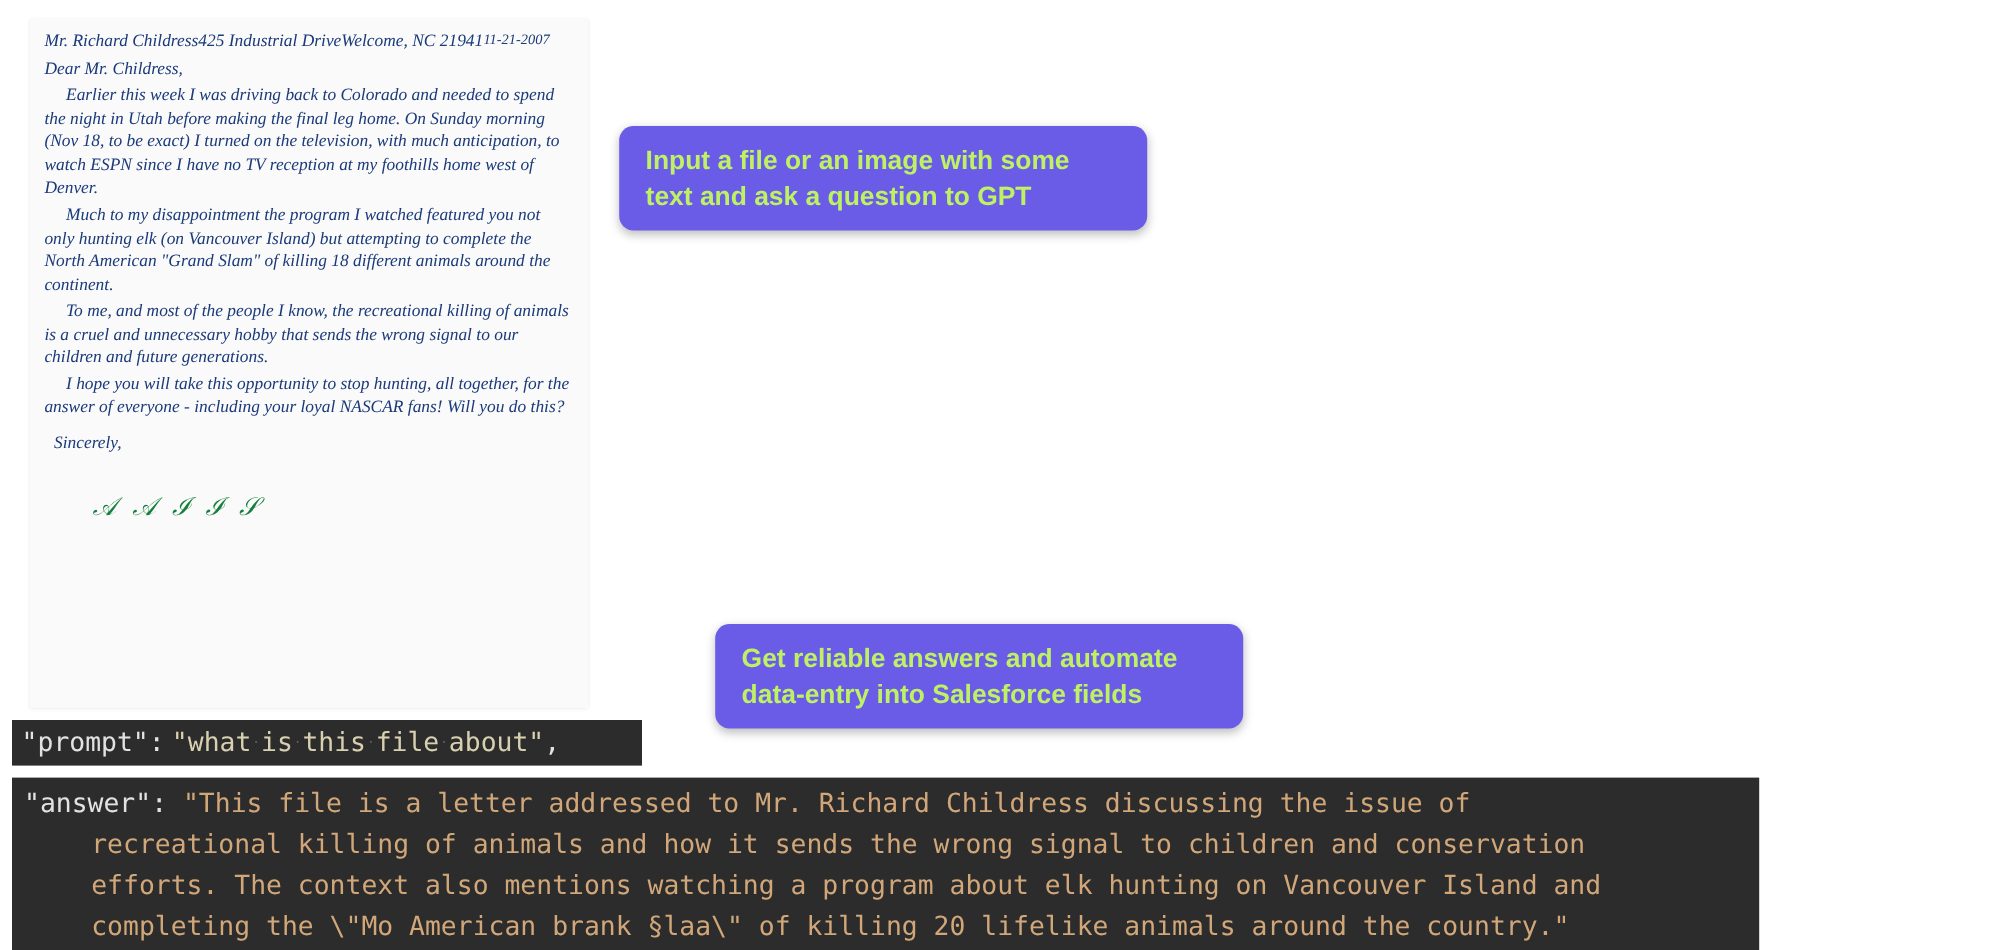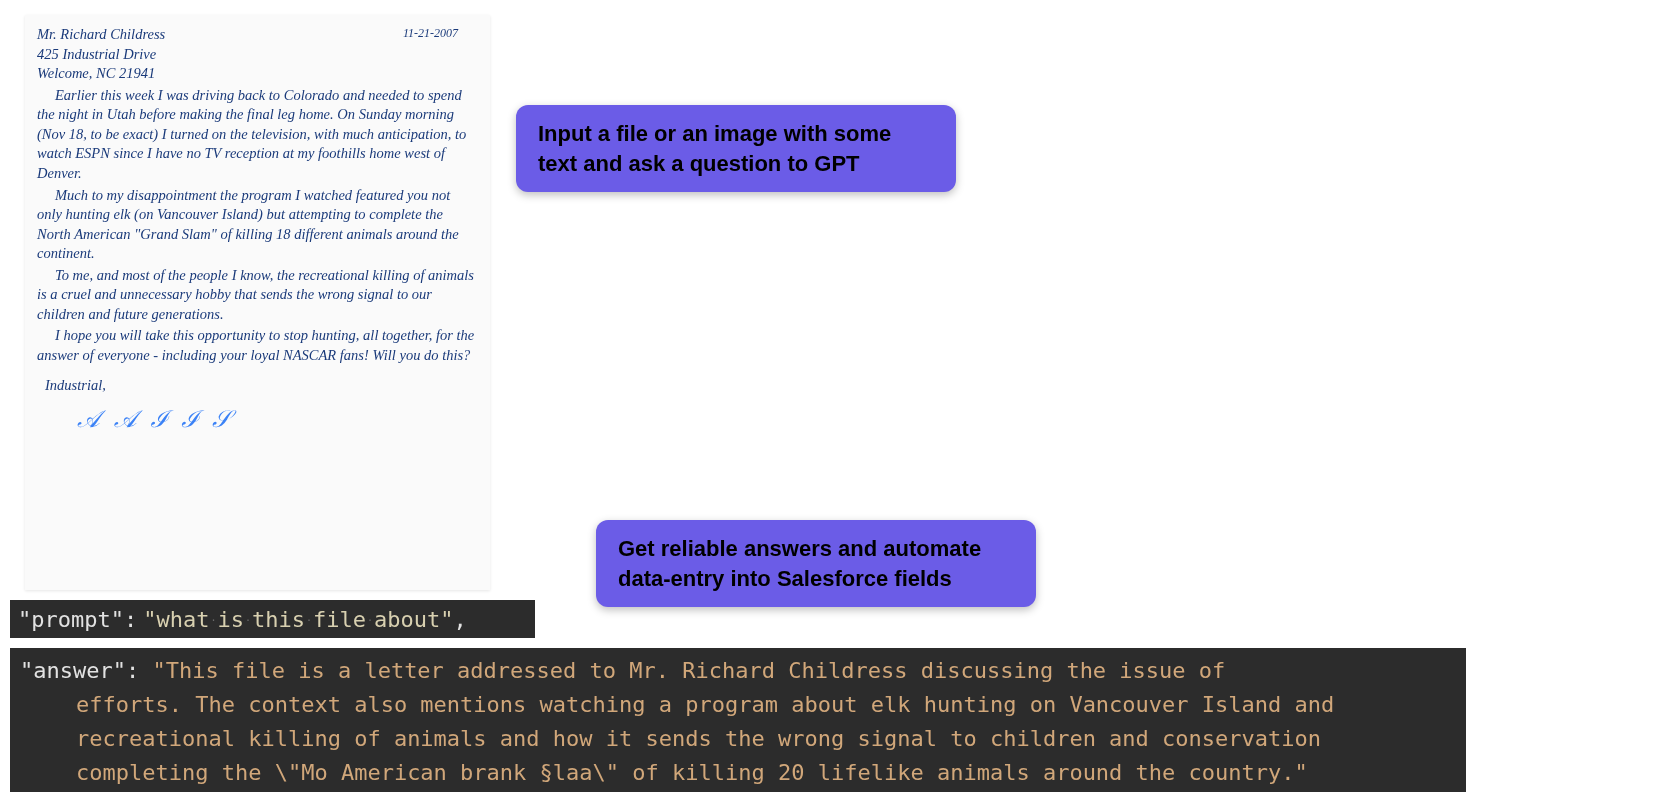--- a/index.html
+++ b/index.html
@@ -24,37 +24,37 @@
       color: #1a3a7a;
       font-size: 14.5px;
       line-height: 1.35;
       box-shadow: 0 1px 3px rgba(0,0,0,0.1);
     }
     .letter-header {
       display: flex;
       justify-content: space-between;
       margin-bottom: 2px;
     }
-    .letter-header .addr { display: flex; flex-direction: column; }
+    .letter-header .addr { display: flex; flex-direction: row; }
     .letter-header .date { padding-right: 20px; font-size: 12px; }
     .letter p { text-indent: 18px; margin-top: 2px; font-style: italic; }
     .letter .noindent { text-indent: 0; margin-top: 4px; }
     .letter .sig { margin-top: 10px; text-indent: 8px; }
     .letter .squiggle {
-      margin-top: 8px;
+      margin-top: 28px;
       margin-left: 40px;
-      font-size: 24px;
+      font-size: 21px;
       letter-spacing: 4px;
-      color: #3b82f6;
+      color: #15803d;
     }
 
     .callout {
       position: absolute;
       background: #6b5ce7;
-      color: #000000;
+      color: #bef264;
       font-family: 'Segoe UI', Arial, sans-serif;
       font-weight: 600;
       font-size: 22px;
       line-height: 1.35;
       padding: 14px 22px;
       border-radius: 12px;
       box-shadow: 0 3px 8px rgba(0,0,0,0.25);
       max-width: 440px;
     }
     .callout.one { top: 105px; left: 516px; }
@@ -102,36 +102,37 @@
 
 <div class="letter">
   <div class="letter-header">
     <div class="addr">
       <span>Mr. Richard Childress</span>
       <span>425 Industrial Drive</span>
       <span>Welcome, NC 21941</span>
     </div>
     <div class="date">11-21-2007</div>
   </div>
+  <div class="noindent">Dear Mr. Childress,</div>
   <p>Earlier this week I was driving back to Colorado and needed to spend the night in Utah before making the final leg home. On Sunday morning (Nov 18, to be exact) I turned on the television, with much anticipation, to watch ESPN since I have no TV reception at my foothills home west of Denver.</p>
   <p>Much to my disappointment the program I watched featured you not only hunting elk (on Vancouver Island) but attempting to complete the North American "Grand Slam" of killing 18 different animals around the continent.</p>
   <p>To me, and most of the people I know, the recreational killing of animals is a cruel and unnecessary hobby that sends the wrong signal to our children and future generations.</p>
   <p>I hope you will take this opportunity to stop hunting, all together, for the answer of everyone - including your loyal NASCAR fans! Will you do this?</p>
-  <div class="sig">Industrial,</div>
+  <div class="sig">Sincerely,</div>
   <div class="squiggle">𝒜 𝒜 ℐ ℐ 𝒮</div>
 </div>
 
 <div class="callout one">Input a file or an image with some text and ask a question to GPT</div>
 <div class="callout two">Get reliable answers and automate data-entry into Salesforce fields</div>
 
 <div class="code-prompt">
   <span class="key">"prompt"</span>
     <span class="colon">:</span>
   <span id="prompt-val" class="str">"what<span class="dots">·</span>is<span class="dots">·</span>this<span class="dots">·</span>file<span class="dots">·</span>about"</span>
     <span class="comma">,</span>
 </div>
 
 <div class="code-answer">
   <span class="key">"answer"</span><span class="colon">: </span><span class="val">"This file is a letter addressed to Mr. Richard Childress discussing the issue of</span>
+  <span class="line2 val">recreational killing of animals and how it sends the wrong signal to children and conservation</span>
   <span class="line2 val">efforts. The context also mentions watching a program about elk hunting on Vancouver Island and</span>
-  <span class="line2 val">recreational killing of animals and how it sends the wrong signal to children and conservation</span>
   <span class="line2 val">completing the \"Mo American brank §laa\" of killing 20 lifelike animals around the country."</span>
 </div>
 
 </body></html>

